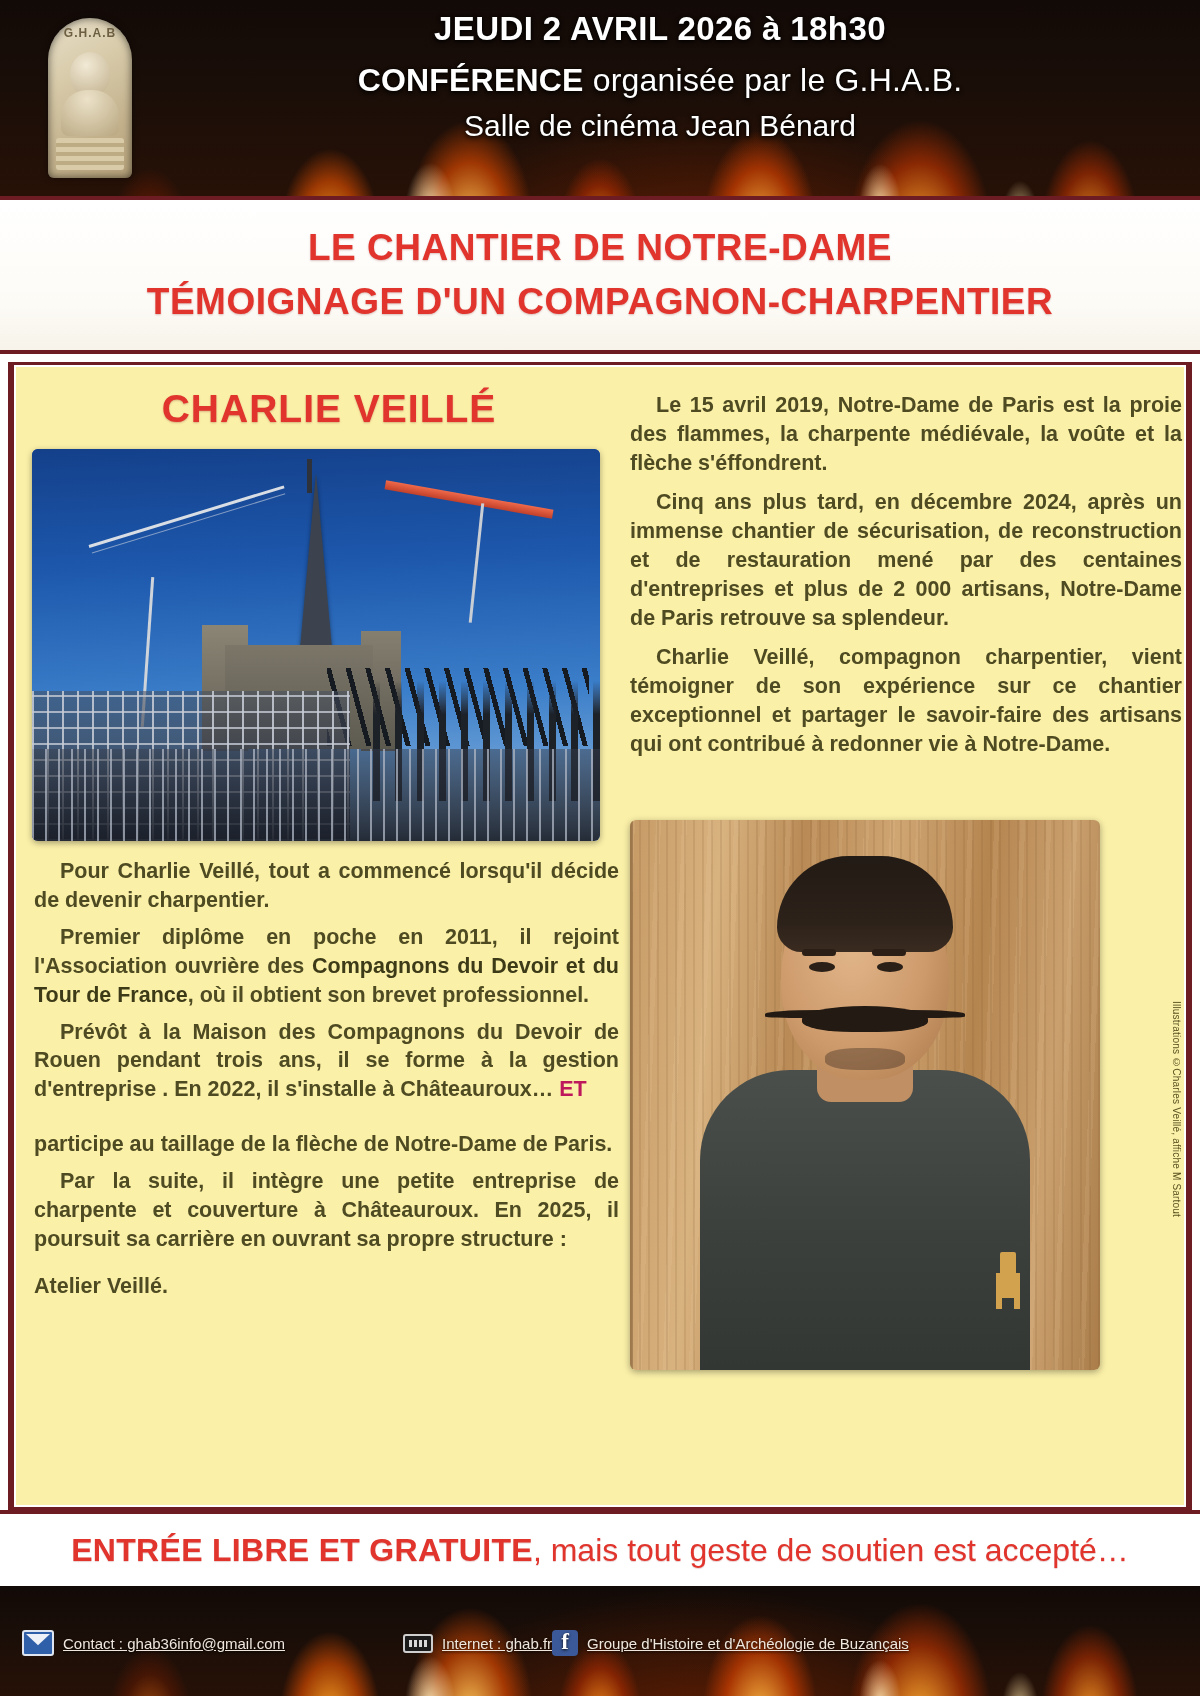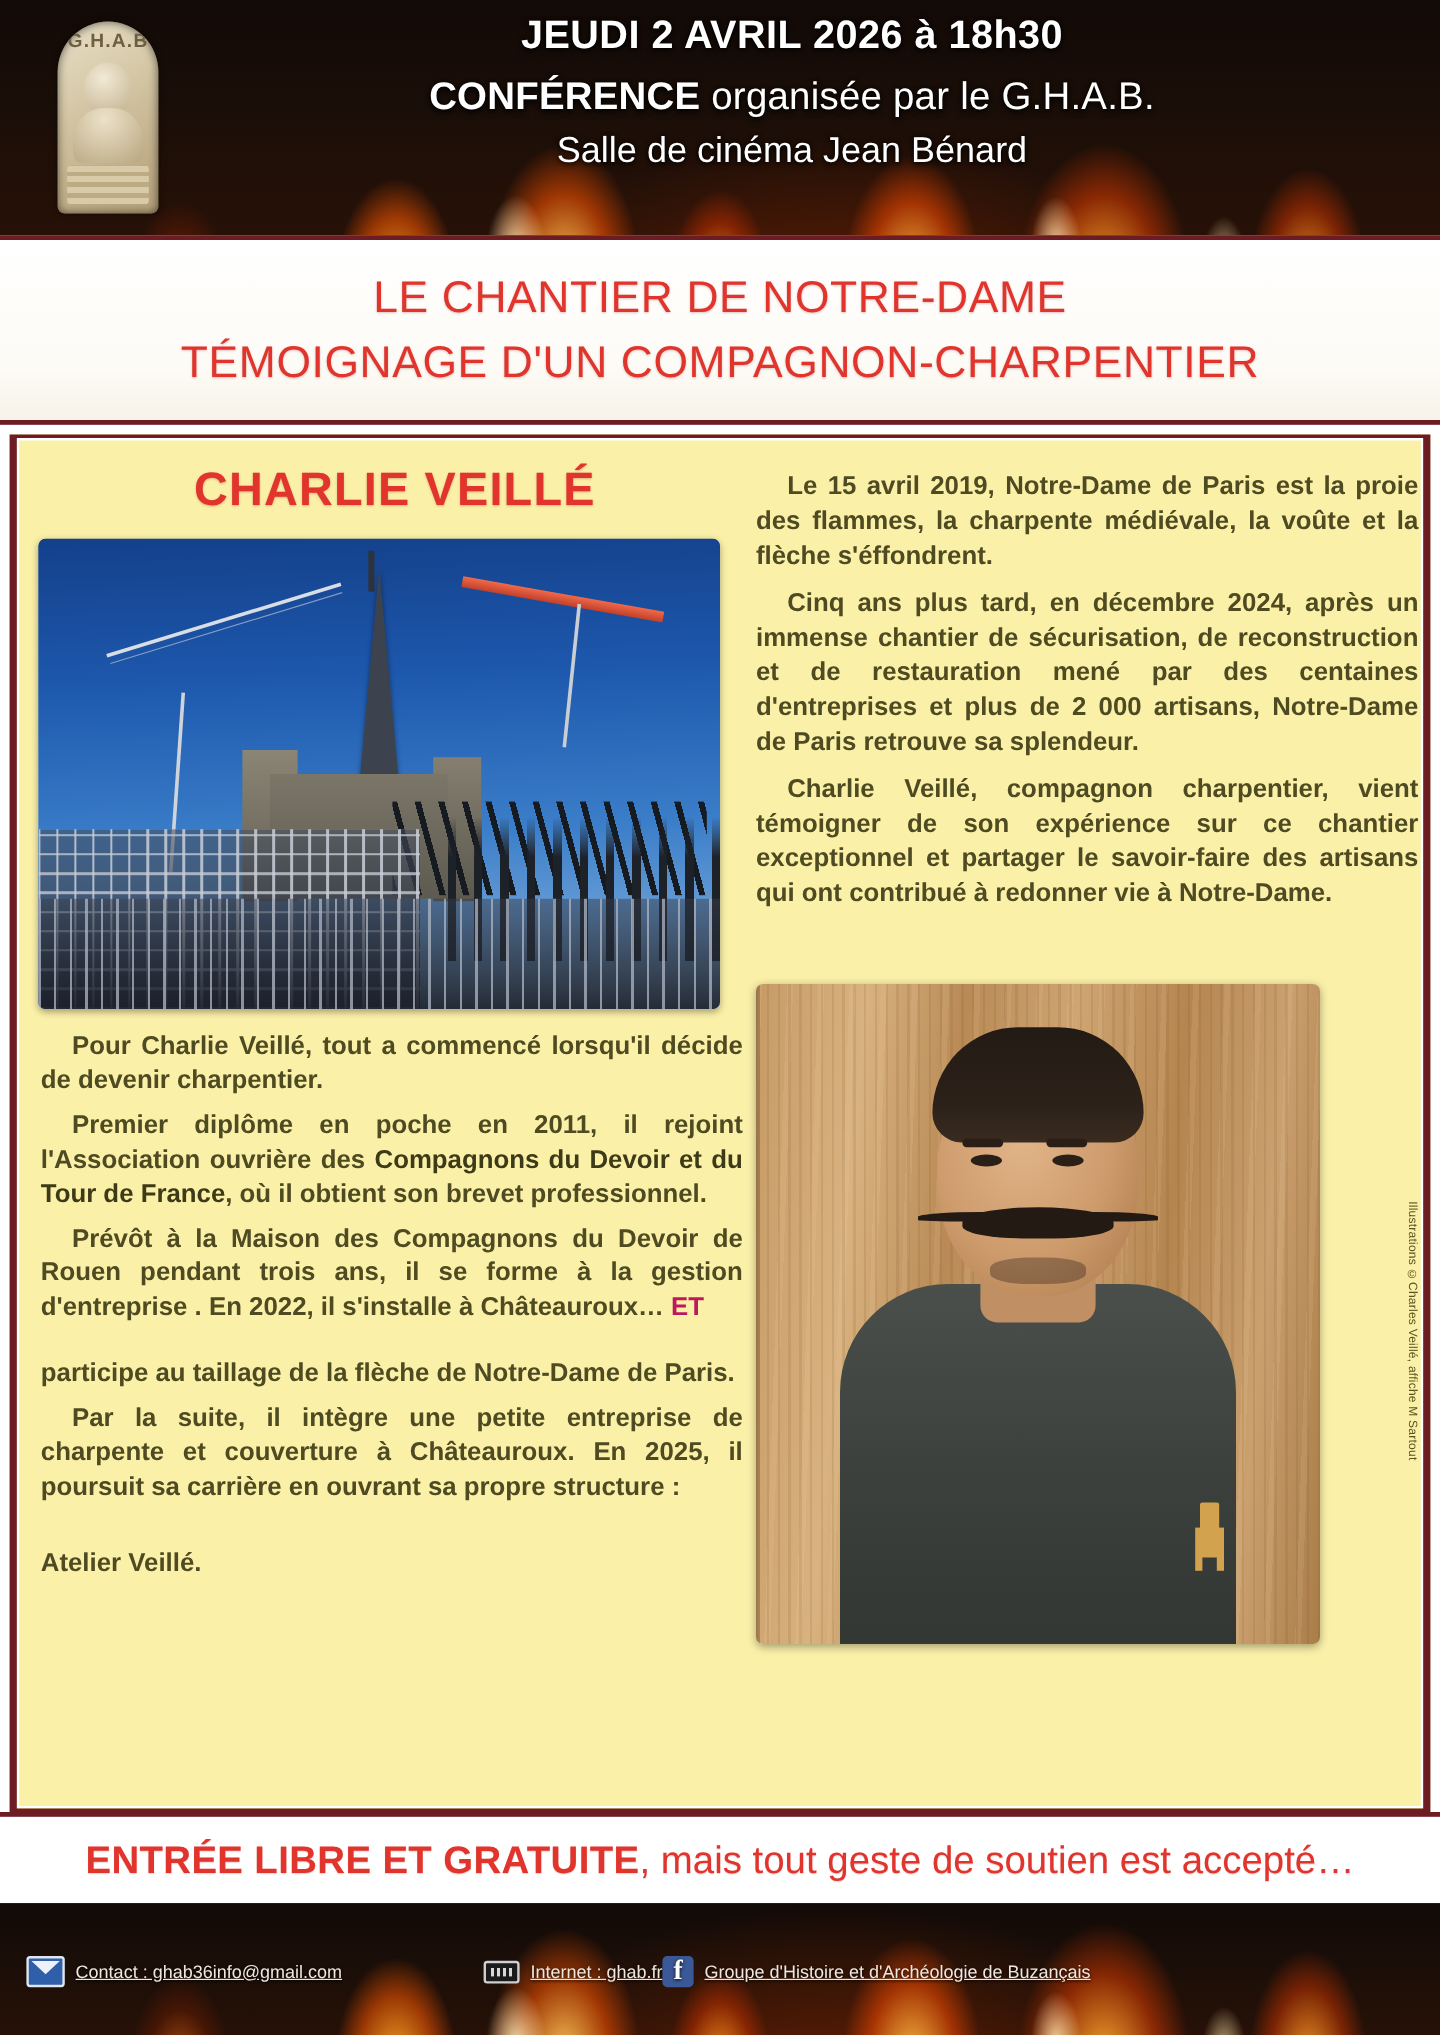--- a/index.html
+++ b/index.html
@@ -47,21 +47,21 @@
 
   .logo {
     position:absolute; left:48px; top:18px; width:84px; height:160px;
     background:linear-gradient(150deg,#e8dfc8 0%, #d7caa9 35%, #c3b18c 70%, #b5a179 100%);
     border-radius:42px 42px 6px 6px;
     box-shadow:0 0 8px rgba(0,0,0,.6) inset, 0 0 6px rgba(0,0,0,.5);
     overflow:hidden;
   }
   .logo .lg-text{
     position:absolute; top:8px; left:0; width:100%;
-    text-align:center; font-size:16px; letter-spacing:1px;
+    text-align:center; font-size:12px; letter-spacing:1px;
     color:#6d5f41; font-weight:bold;
   }
   .logo .lg-fig{
     position:absolute; left:50%; top:34px; transform:translateX(-50%);
     width:40px; height:44px; border-radius:50% 50% 45% 45%;
     background:radial-gradient(circle at 40% 30%, #f2ead6, #bfae8a);
   }
   .logo .lg-body{
     position:absolute; left:50%; top:72px; transform:translateX(-50%);
     width:58px; height:46px; border-radius:26px 26px 8px 8px;
@@ -85,21 +85,21 @@
 
   
   #title-band{
     position:absolute; left:0; top:196px; width:1200px; height:158px;
     background:linear-gradient(180deg,#ffffff 0%,#fdfbf6 70%,#f7f3ea 100%);
     border-top:4px solid #6d1c24;
     border-bottom:4px solid #6d1c24;
     display:flex; flex-direction:column; align-items:center; justify-content:center;
   }
   .title-line{
-    color:#e0342c; font-weight:normal; text-align:left;
+    color:#e0342c; font-weight:bold; text-align:left;
     letter-spacing:.5px; line-height:1.18;
     text-shadow:0 1px 2px rgba(120,20,20,.25);
   }
   #title-1{ font-size:37px; }
   #title-2{ font-size:37px; margin-top:10px; }
 
   
   #main-panel{
     position:absolute; left:8px; top:362px; width:1184px; height:1148px;
     background:#fbf0a8;
@@ -204,21 +204,21 @@
   }
   #left-col b{ font-weight:bold; color:#3d3a18; }
   .et-red{ color:#be185d; font-weight:bold; }
 
   #highlight-red{
     margin-top:26px; margin-bottom:30px;
     text-align:center; color:#c62d22; font-weight:bold;
     font-size:27px; line-height:1.33; text-indent:0 !important;
   }
   #atelier-red{
-    margin-top:34px; text-align:center; color:#c62d22;
+    margin-top:18px; text-align:center; color:#c62d22;
     font-weight:bold; font-size:27px; text-indent:0 !important;
   }
 
   
   #photo-portrait{
     position:absolute; left:616px; top:455px; width:470px; height:550px;
     border-radius:6px; overflow:hidden;
     box-shadow:0 2px 7px rgba(0,0,0,.35);
     background:linear-gradient(95deg,#c69a65 0%, #d8b27f 18%, #b98a55 34%, #cfa572 52%, #b5854f 70%, #caa06e 86%, #a97c48 100%);
   }

